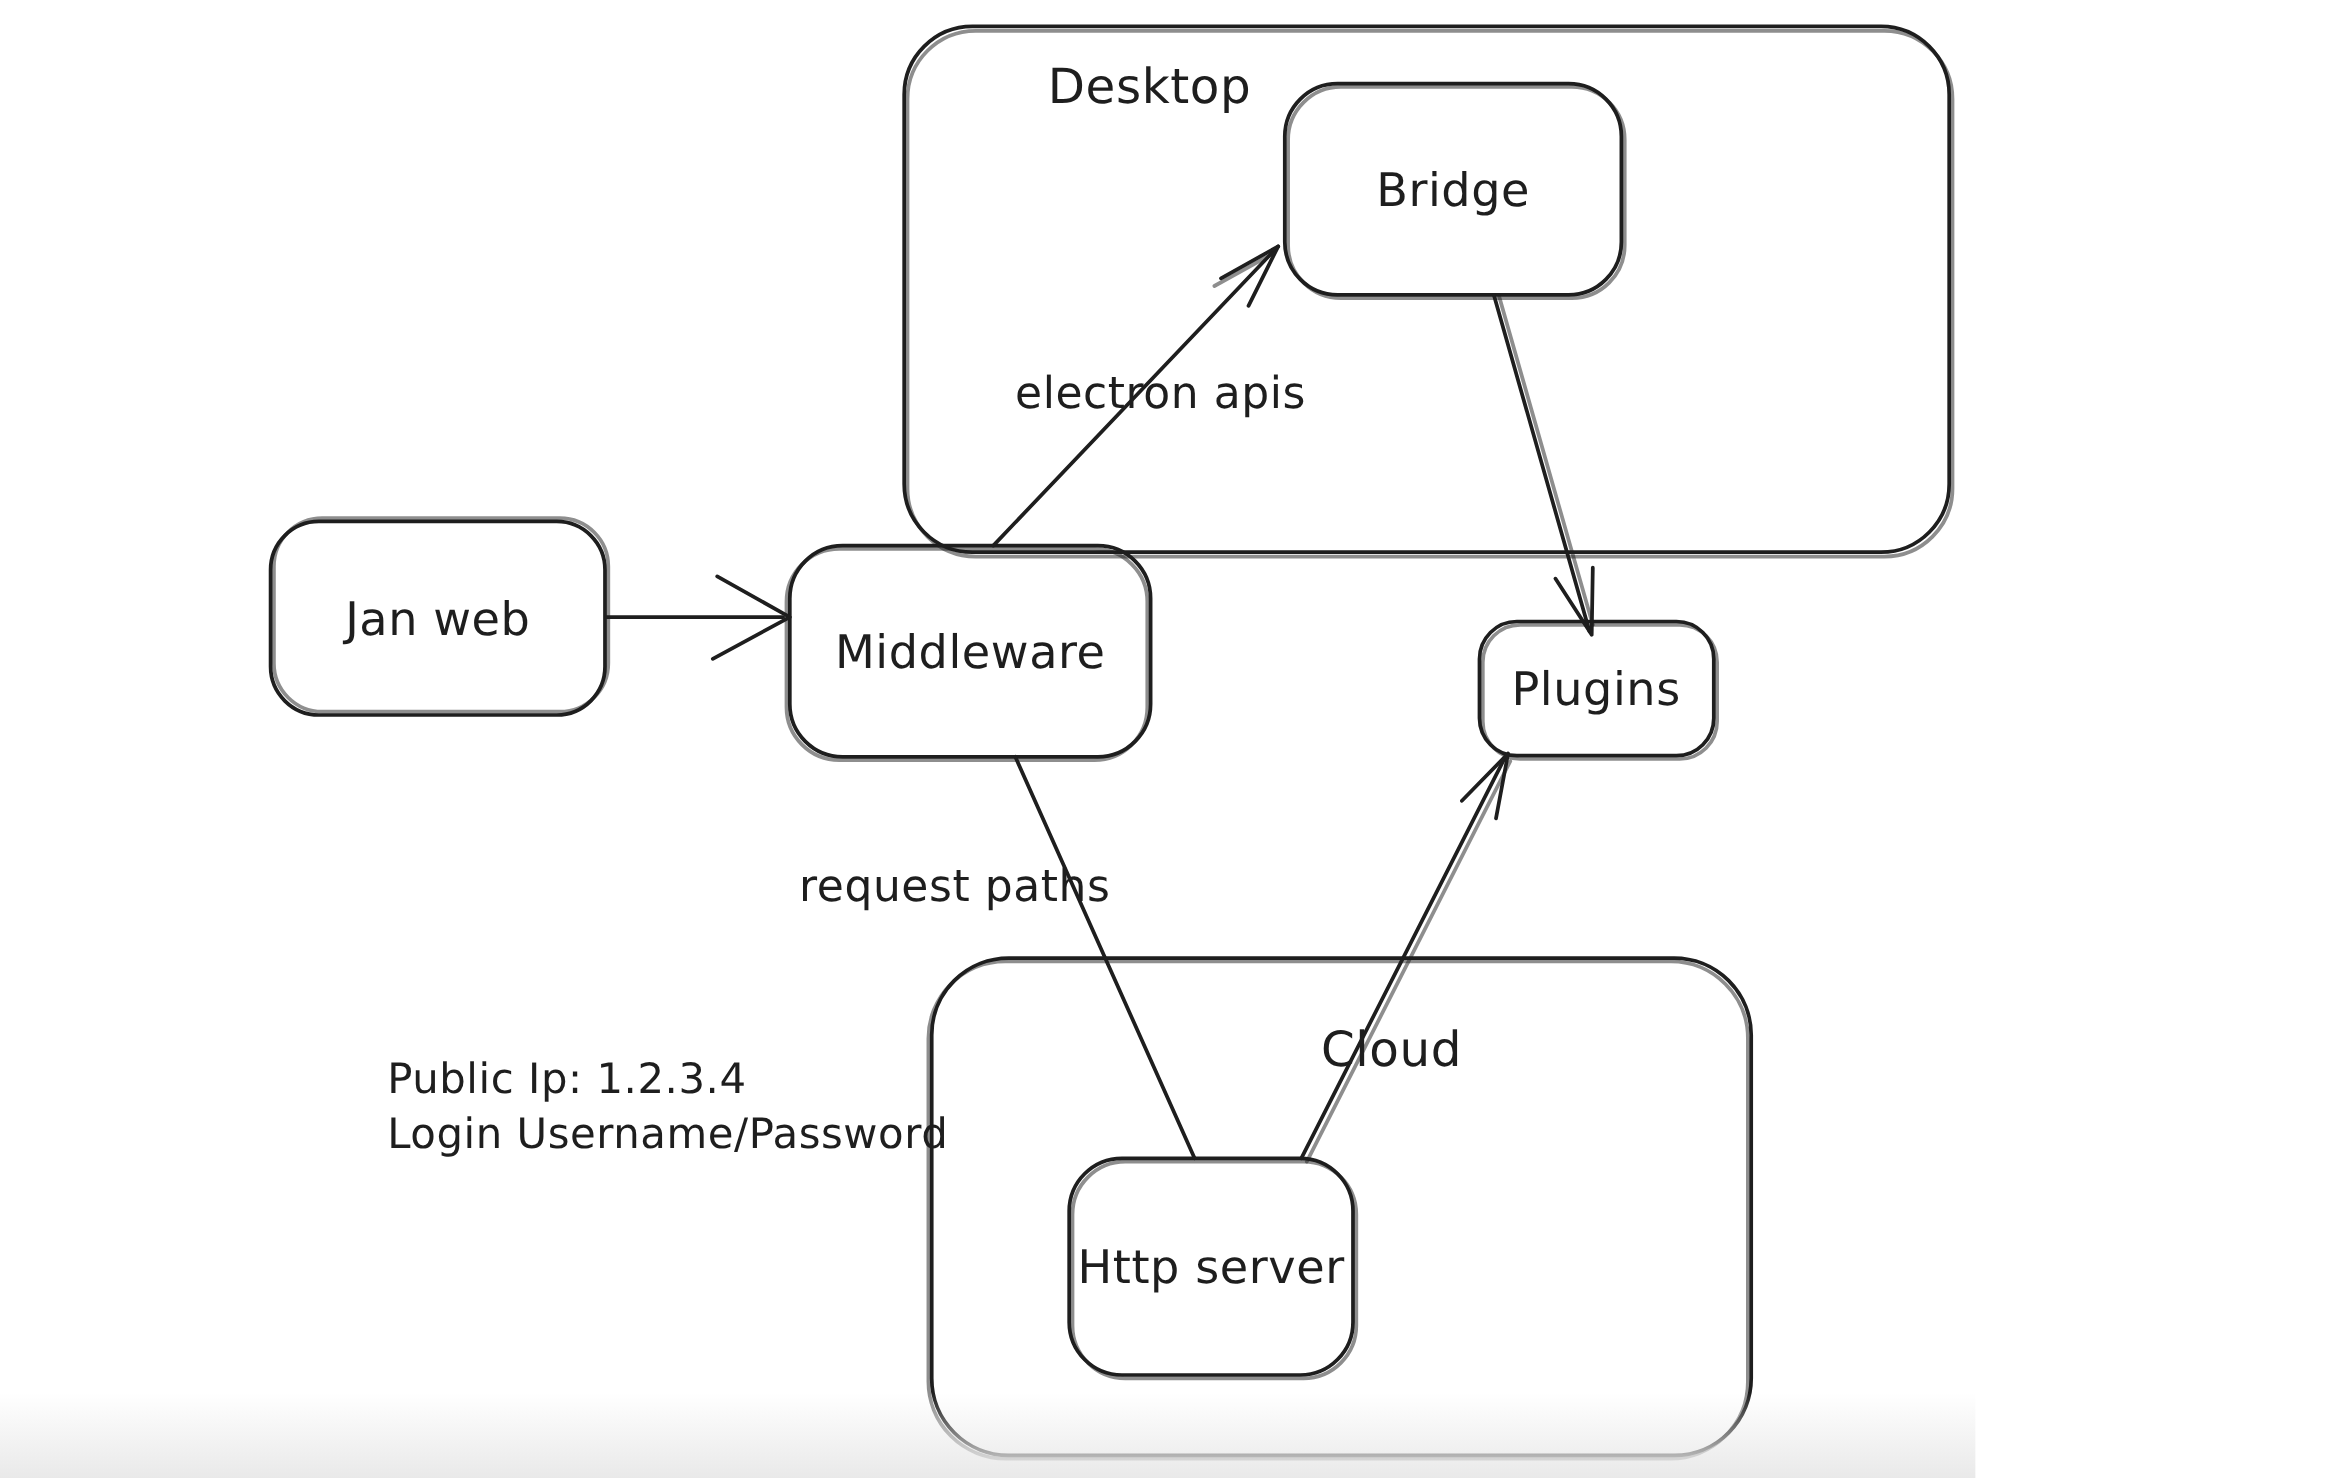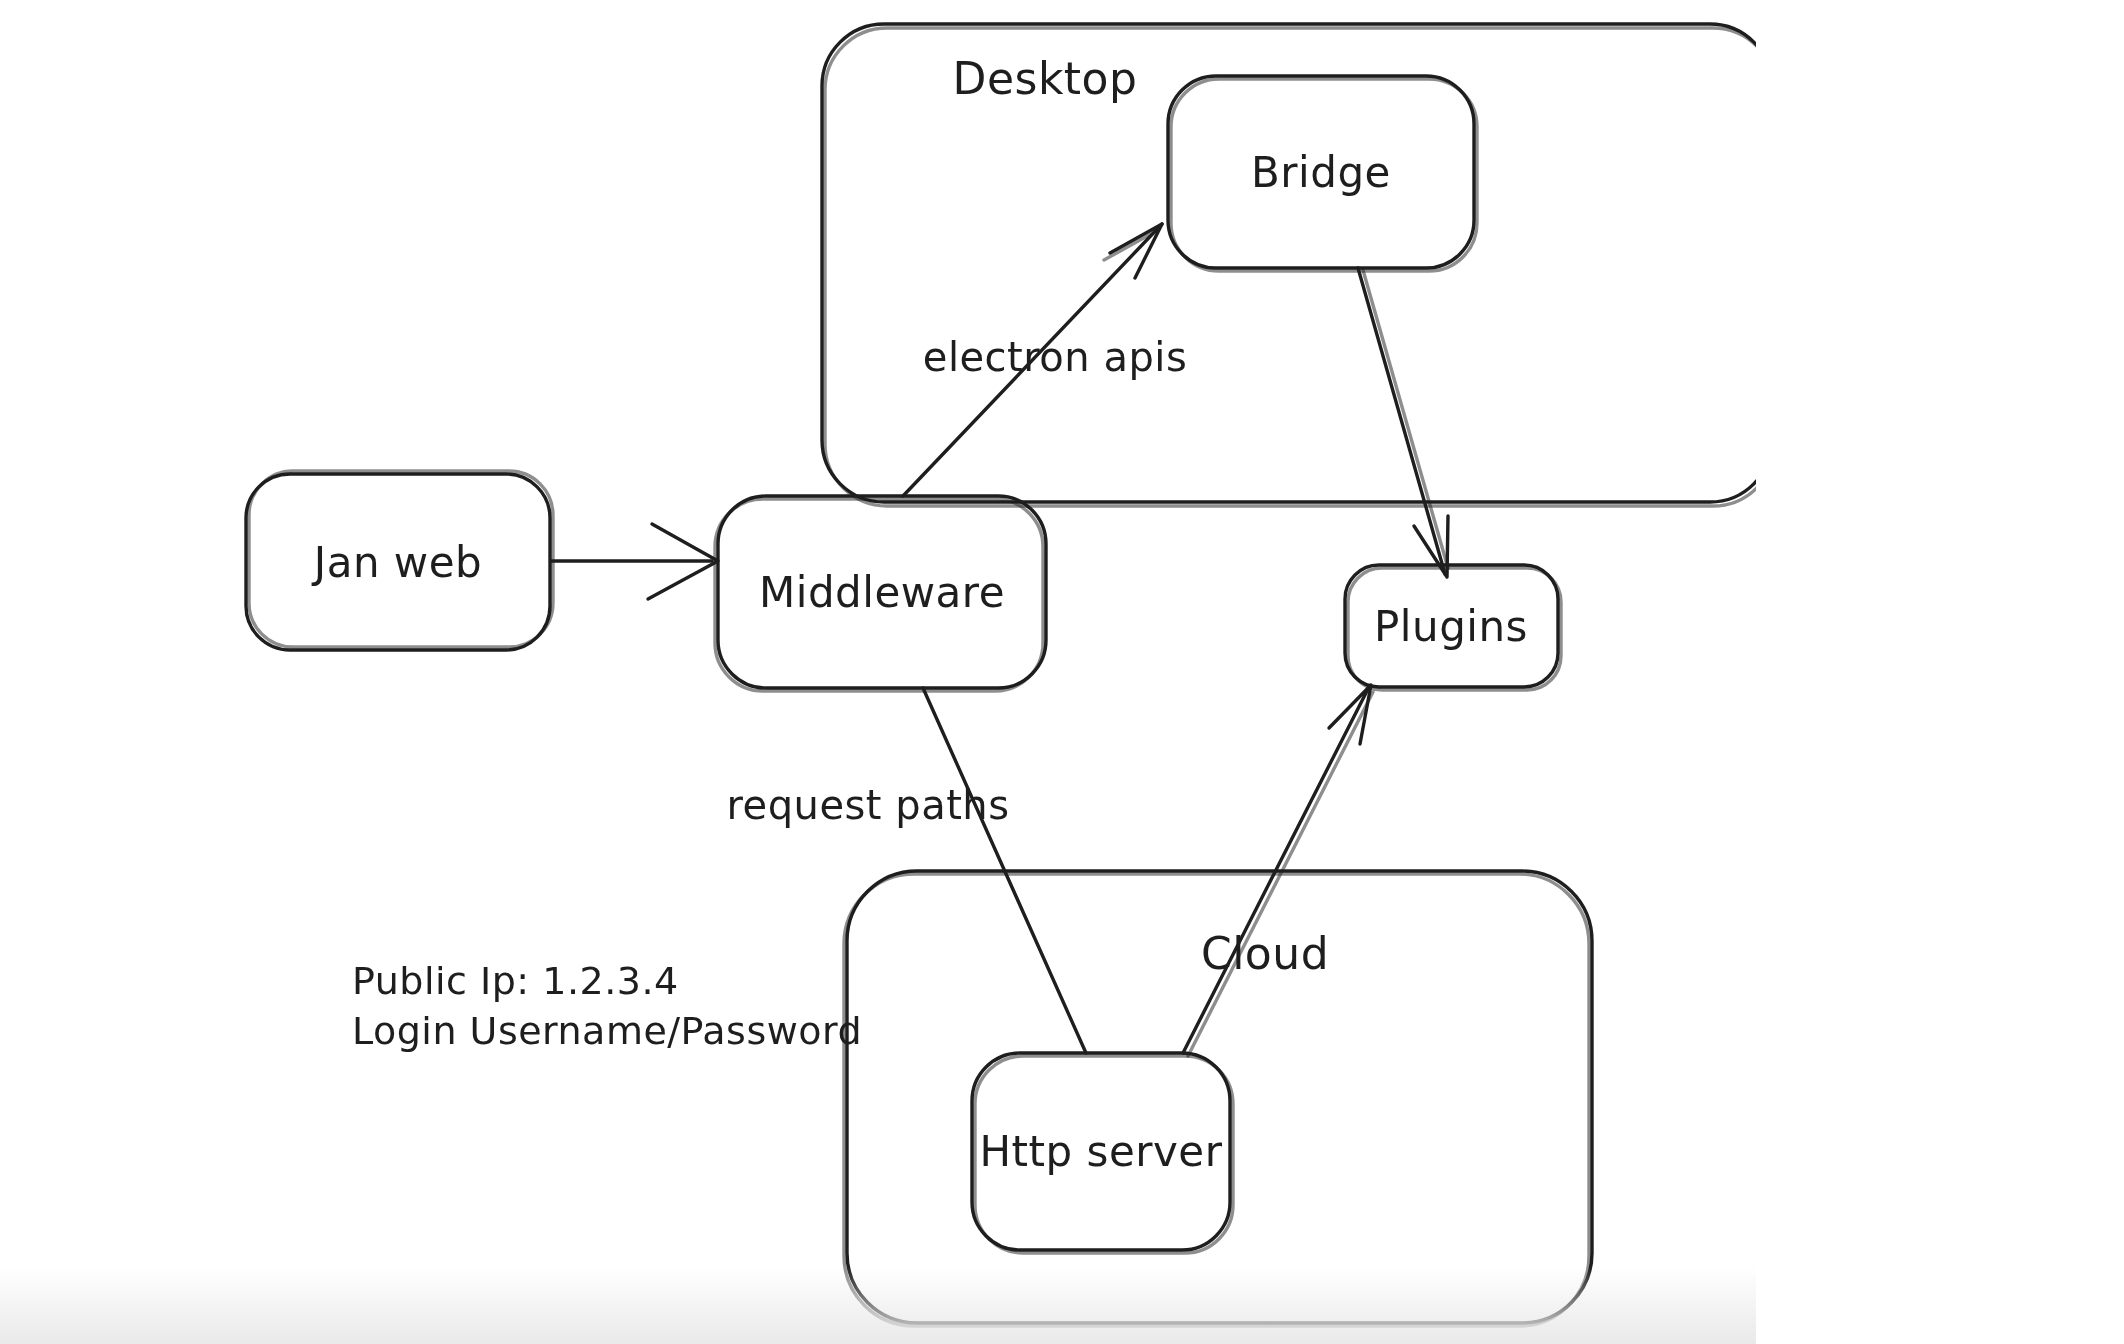--- a/index.html
+++ b/index.html
@@ -4,20 +4,21 @@
 <style>
   html, body { margin: 0; padding: 0; }
   body { background: #ffffff; }
   .stage {
     position: relative;
     width: 1756px;
     height: 1344px;
     background: var(--bg, #ffffff);
     overflow: hidden;
     font-family: "DejaVu Sans", sans-serif;
+    padding-left: 40px;
   }
   svg.canvas { position: absolute; inset: 0; display: block; }
 
   .shape {
     fill: none;
     stroke: var(--stroke, #1e1e1e);
     stroke-width: 3.4;
     stroke-linecap: round;
     stroke-linejoin: round;
   }

